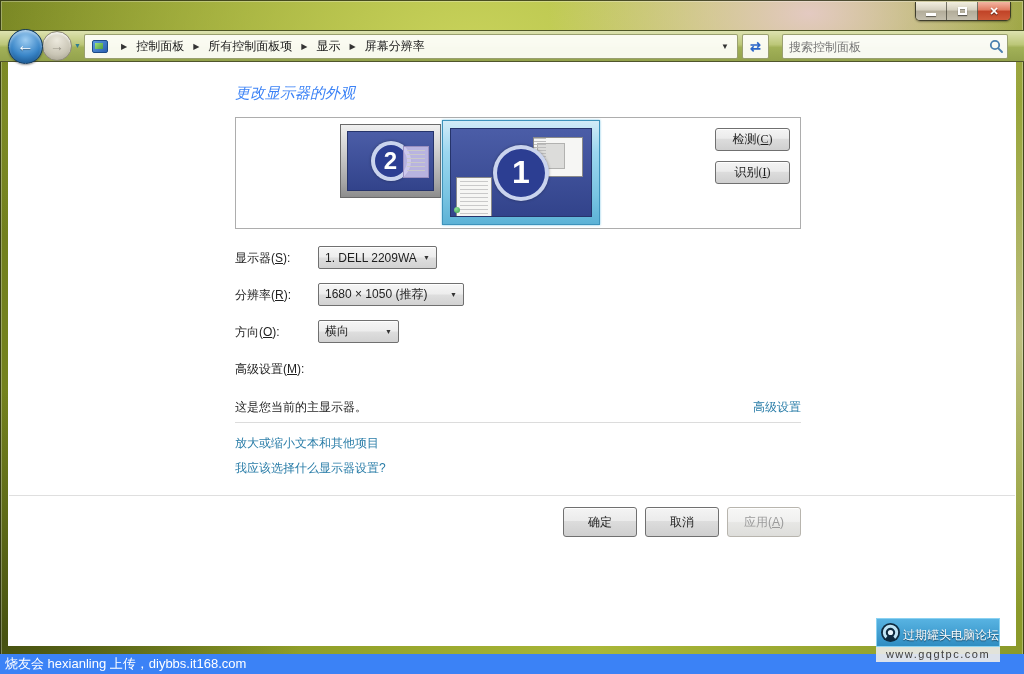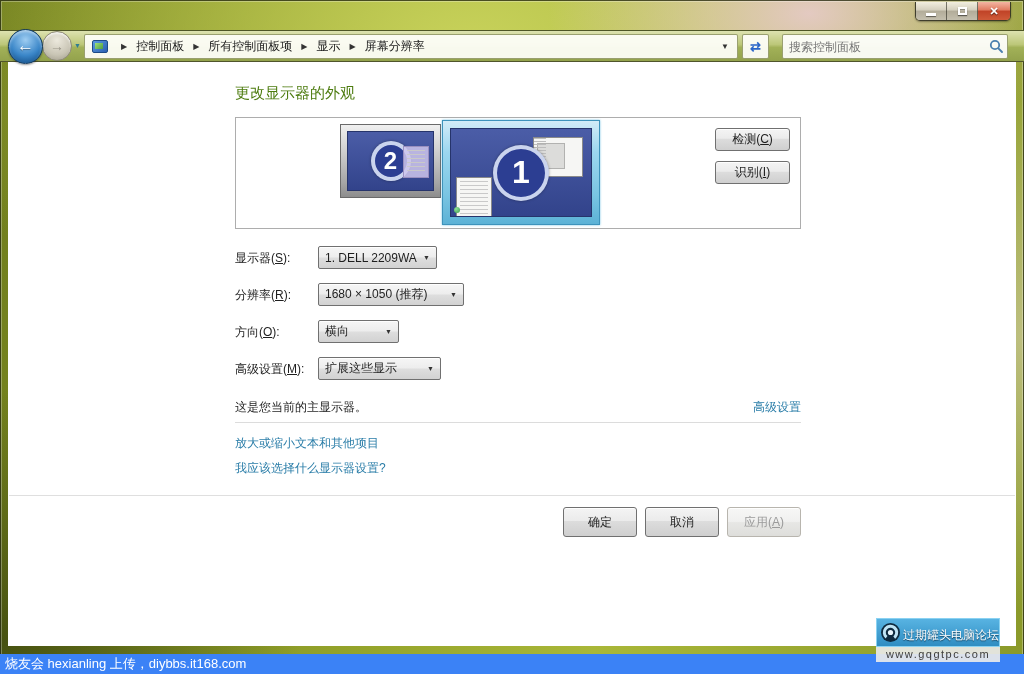--- a/index.html
+++ b/index.html
@@ -62,21 +62,21 @@
   .search-box { position:absolute; left:782px; top:3px; width:226px; height:25px;
     background:rgba(253,253,250,.95); border:1px solid rgba(130,138,80,.8); border-radius:2px;
     display:flex; align-items:center; }
   .search-box input { flex:1; border:none; outline:none; background:transparent;
     font-family:"Liberation Sans", sans-serif; font-size:12px; color:#8a8a8a; padding:0 6px; min-width:0; }
   .search-icon { width:22px; display:flex; align-items:center; justify-content:center; }
 
   
   .client { position:absolute; left:8px; right:8px; top:62px; bottom:28px; background:#fff; }
 
-  .page-heading { position:absolute; left:227px; top:22px; font-size:15px; color:#4d7c0f; }
+  .page-heading { position:absolute; left:227px; top:22px; font-size:15px; color:#3b82f6;font-style:italic; }
 
   .preview-box { position:absolute; left:227px; top:55px; width:566px; height:112px;
     background:#fff; border:1px solid #adadad; }
 
   .monitor { position:absolute; cursor:pointer; }
   .mon2 { left:104px; top:6px; width:101px; height:74px;
     background:linear-gradient(180deg,#f0f0f0,#cccccc 40%,#a6a6a6 80%,#8d8d8d);
     border:1px solid #6a6a6a; padding:6px; }
   .mon1 { left:206px; top:2px; width:158px; height:105px;
     background:linear-gradient(180deg,#d2ecf8,#9cd7ef 30%,#79c4e2 72%,#5cb2d6);
@@ -98,21 +98,21 @@
   .t-win1::before { content:""; position:absolute; left:3px; top:5px; width:26px; height:24px; background:#dcdcda; border:1px solid #b2b2b0; }
   .t-win1 .lines { left:32px; right:4px; top:5px; bottom:8px; inset:auto; position:absolute; width:12px; height:28px;
     background:repeating-linear-gradient(180deg,#bdbdbd 0 1px, transparent 1px 3px); }
   .t-win2 { left:5px; top:48px; width:36px; height:44px; }
   .green-dot { position:absolute; left:3px; bottom:3px; width:6px; height:6px; border-radius:50%;
     background:radial-gradient(circle at 35% 30%, #8fe09a, #3f9e4e); z-index:3; }
 
   .win-btn { position:absolute; width:75px; height:23px; border:1px solid #707070; border-radius:3px;
     background:linear-gradient(180deg,#f4f4f4,#ebebeb 45%,#dddddd 46%,#cfcfcf);
     box-shadow:inset 0 1px 0 rgba(255,255,255,.9);
-    font-family:Liberation Sans, sans-serif; font-size:12px; color:#1e1e1e;
+    font-family:Liberation Serif, serif; font-size:12px; color:#1e1e1e;
     display:flex; align-items:center; justify-content:center; cursor:default; }
   .detect-btn { left:479px; top:10px; }
   .identify-btn { left:479px; top:43px; }
 
   .form-row { position:absolute; left:227px; height:24px; display:flex; align-items:center; }
   .form-label { font-size:12px; color:#1e1e1e; }
   .combo { position:absolute; left:83px; top:0; height:23px; border:1px solid #707070; border-radius:2px;
     background:linear-gradient(180deg,#f6f6f6,#ededed 48%,#dedede 52%,#d2d2d2);
     box-shadow:inset 0 1px 0 rgba(255,255,255,.9);
     display:flex; align-items:center; cursor:default; }
@@ -262,24 +262,20 @@
     <div class="combo" style="width:81px;">
       <span class="combo-text">横向</span>
       <span class="combo-arrow">▼</span>
     </div>
   </div>
 
   <div class="form-row" style="top:295px; width:566px;">
     <span class="form-label">
       <span>高级设置(</span><span class="ak">M</span><span>):</span>
     </span>
-    <div class="combo" style="width:123px;">
-      <span class="combo-text">扩展这些显示</span>
-      <span class="combo-arrow">▼</span>
-    </div>
   </div>
 
   <div class="note-row">
     <span class="note-text">这是您当前的主显示器。</span>
     <span class="tlink">高级设置</span>
   </div>
 
   <div class="divider-inner"></div>
 
   <span class="tlink link-1">放大或缩小文本和其他项目</span>

